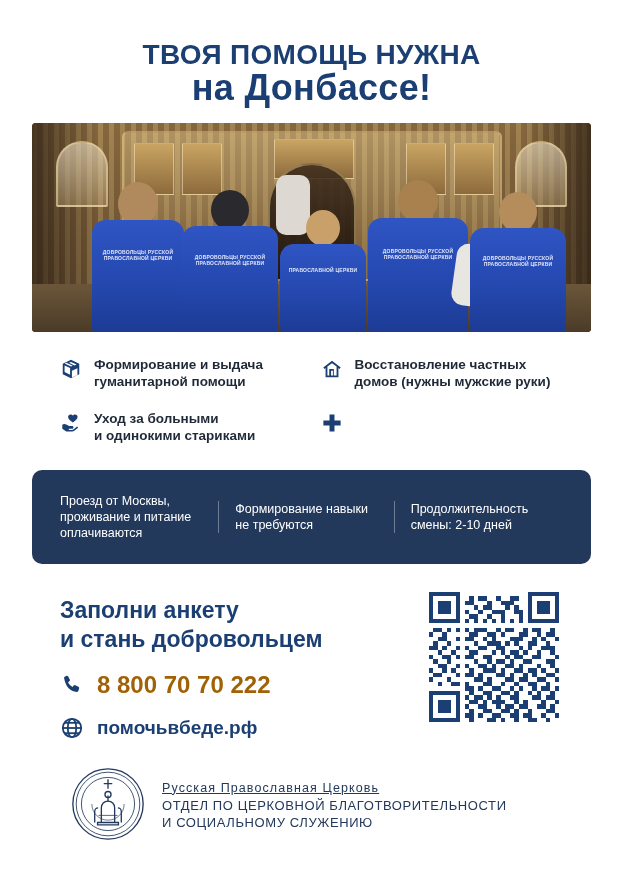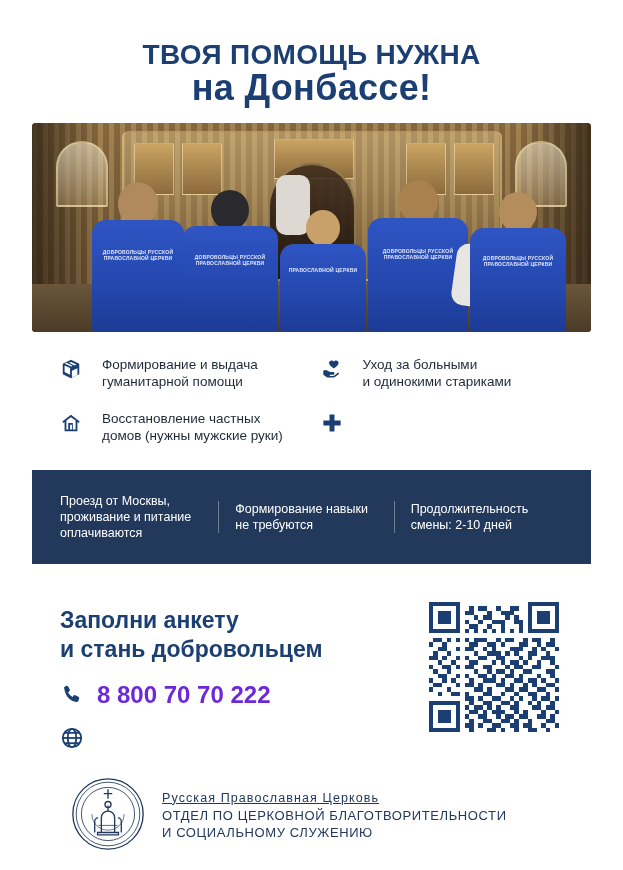--- a/index.html
+++ b/index.html
@@ -153,60 +153,61 @@
     margin-top: 24px;
     display: grid;
     grid-template-columns: 1fr 1fr;
     column-gap: 14px;
     row-gap: 20px;
     padding: 0 24px 0 28px;
   }
   .feature {
     display: flex;
     align-items: flex-start;
-    gap: 20px;
+    gap: 12px;
+    font-weight: bold;
   }
   .feature-icon {
     flex: 0 0 auto;
     width: 22px; height: 22px;
     color: #1b3f72;
     margin-top: 2px;
   }
   .feature-icon svg { display: block; }
   .feature-text {
     font-size: 13.5px;
     line-height: 17px;
     color: #1f2937;
     white-space: pre-line;
   }
 
   
   .conditions {
     margin-top: 26px;
     background: #22395c;
-    border-radius: 0;
+    border-radius: 10px;
     height: 94px;
     display: flex;
     align-items: center;
     padding: 0 22px;
   }
   .cond {
     flex: 1 1 0;
     color: #ffffff;
     font-size: 12.5px;
     line-height: 16px;
     white-space: pre-line;
     padding: 0 16px;
   }
   .cond:first-child { padding-left: 6px; }
   .cond + .cond { border-left: 1px solid rgba(255,255,255,.35); }
 
   
   .cta {
-    margin-top: 38px;
+    margin-top: 28px;
     display: flex;
     align-items: flex-start;
     justify-content: space-between;
     padding: 0 6px 0 28px;
   }
   .cta-left { padding-top: 4px; }
   .cta-title {
     color: #1b3f72;
     font-weight: bold;
     font-size: 23px;
@@ -215,21 +216,21 @@
   }
   .contact {
     display: flex;
     align-items: center;
     gap: 13px;
     margin-top: 18px;
   }
   .contact-icon { width: 24px; height: 24px; color: #1b3f72; }
   .contact-icon svg { display: block; }
   .phone-text {
-    color: #6d28d9;
+    color: #a16207;
     font-weight: bold;
     font-size: 24px;
     line-height: 26px;
   }
   .site-text {
     color: #1b3f72;
     font-weight: bold;
     font-size: 19px;
     line-height: 22px;
   }
@@ -349,36 +350,36 @@
           <path d="M12 2 3 6.2v11.6L12 22l9-4.2V6.2L12 2zm0 2.3 6.1 2.8-2.2 1-6.1-2.8 2.2-1zM12 9.3 5.1 6.1 7 5.2l6.9 3.2L12 9.3zm-7 9.1V8.1l6 2.8v7.4l-6-2.9zm8 2.9v-7.4l6-2.8v7.4l-6 2.8z"></path>
         </svg>
       </span>
       <span class="feature-text">Формирование и выдача
 гуманитарной помощи</span>
     </div>
 
     <div class="feature">
       <span class="feature-icon">
         <svg viewBox="0 0 24 24" width="22" height="22" fill="currentColor">
+          <path d="M12 3 2.5 10.3l1.2 1.6L5 10.9V21h14V10.9l1.3 1 1.2-1.6L12 3zm-1 16v-5h2v5h-2zm6 0h-3v-7H9v7H7v-9.6l5-3.8 5 3.8V19z"></path>
+        </svg>
+      </span>
+      <span class="feature-text">Восстановление частных
+домов (нужны мужские руки)</span>
+    </div>
+
+    <div class="feature">
+      <span class="feature-icon">
+        <svg viewBox="0 0 24 24" width="22" height="22" fill="currentColor">
           <path d="M16.4 2.6c-1 0-1.9.5-2.4 1.3-.5-.8-1.4-1.3-2.4-1.3-1.6 0-2.8 1.2-2.8 2.8 0 2.3 2.9 4.3 5.2 6 2.3-1.7 5.2-3.7 5.2-6 0-1.6-1.2-2.8-2.8-2.8z"></path>
           <path d="M2.5 13.8c1.5-.9 3-.8 4.3-.1l3.1 1.7h3.3c.8 0 1.4.6 1.4 1.4s-.6 1.4-1.4 1.4H9.6v1.4h3.6c.5 0 1-.2 1.4-.5l4.1-3.3 1.1 1.3-4.2 3.4c-.7.6-1.5.9-2.4.9H6.8L2.5 18.4v-4.6z"></path>
         </svg>
       </span>
       <span class="feature-text">Уход за больными
 и одинокими стариками</span>
-    </div>
-
-    <div class="feature">
-      <span class="feature-icon">
-        <svg viewBox="0 0 24 24" width="22" height="22" fill="currentColor">
-          <path d="M12 3 2.5 10.3l1.2 1.6L5 10.9V21h14V10.9l1.3 1 1.2-1.6L12 3zm-1 16v-5h2v5h-2zm6 0h-3v-7H9v7H7v-9.6l5-3.8 5 3.8V19z"></path>
-        </svg>
-      </span>
-      <span class="feature-text">Восстановление частных
-домов (нужны мужские руки)</span>
     </div>
 
     <div class="feature">
       <span class="feature-icon">
         <svg viewBox="0 0 24 24" width="22" height="22" fill="currentColor">
           <path d="M9.3 2.6h5.4v6.7h6.7v5.4h-6.7v6.7H9.3v-6.7H2.6V9.3h6.7V2.6z"></path>
         </svg>
       </span>
     </div>
 
@@ -411,20 +412,21 @@
       <div class="contact">
         <span class="contact-icon">
           <svg viewBox="0 0 24 24" width="24" height="24" fill="none" stroke="currentColor" stroke-width="1.8">
             <circle cx="12" cy="12" r="9.2"></circle>
             <ellipse cx="12" cy="12" rx="4.2" ry="9.2"></ellipse>
             <line x1="2.8" y1="12" x2="21.2" y2="12"></line>
             <line x1="4.2" y1="6.8" x2="19.8" y2="6.8"></line>
             <line x1="4.2" y1="17.2" x2="19.8" y2="17.2"></line>
           </svg>
         </span>
+        <span class="site-text">помочьвбеде.рф</span>
       </div>
     </div>
 
     <div class="qr">
       <svg viewBox="0 0 29 29" width="130" height="130" shape-rendering="crispEdges">
         <rect width="29" height="29" fill="#ffffff"></rect>
         <g fill="#1b3f72">
 
           <rect x="0" y="0" width="7" height="1"></rect>
             <rect x="0" y="6" width="7" height="1"></rect>

